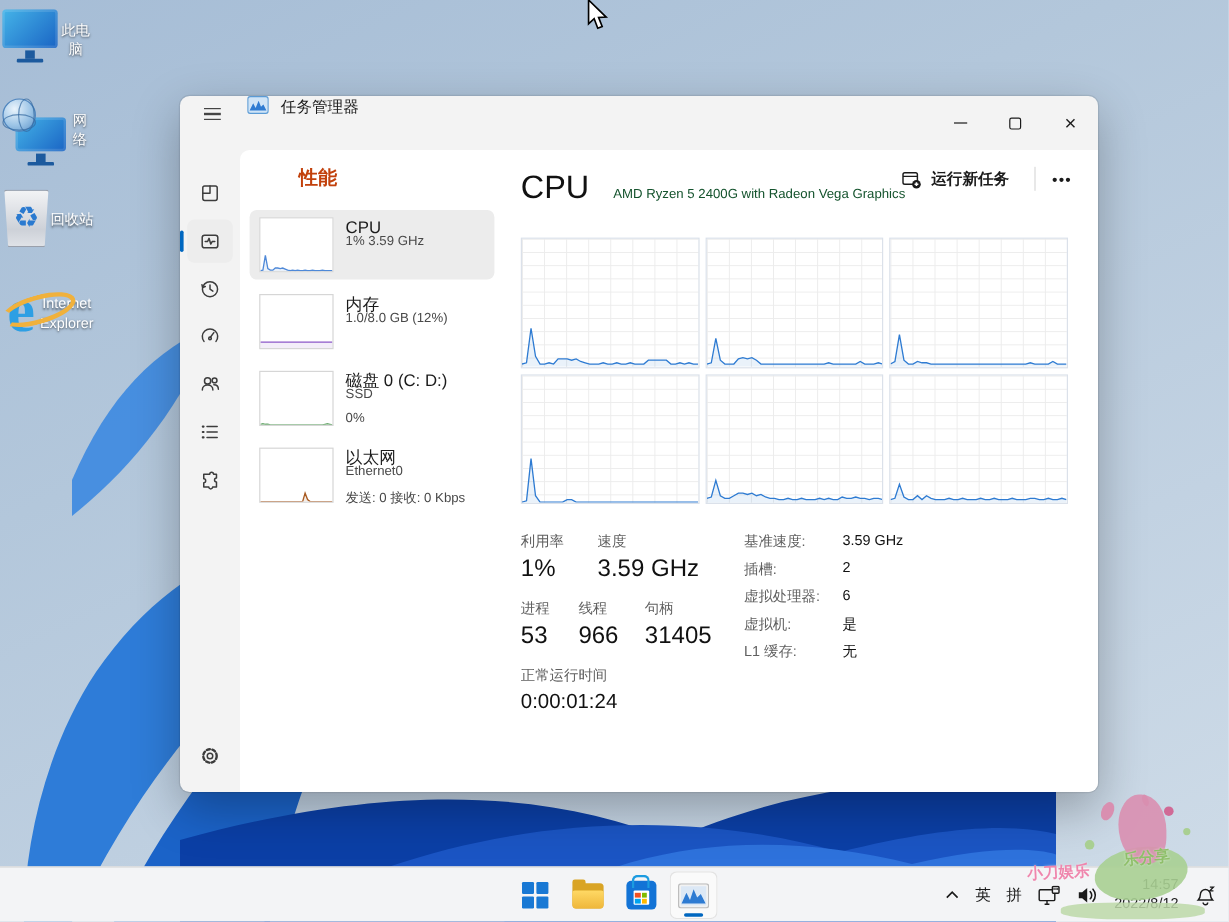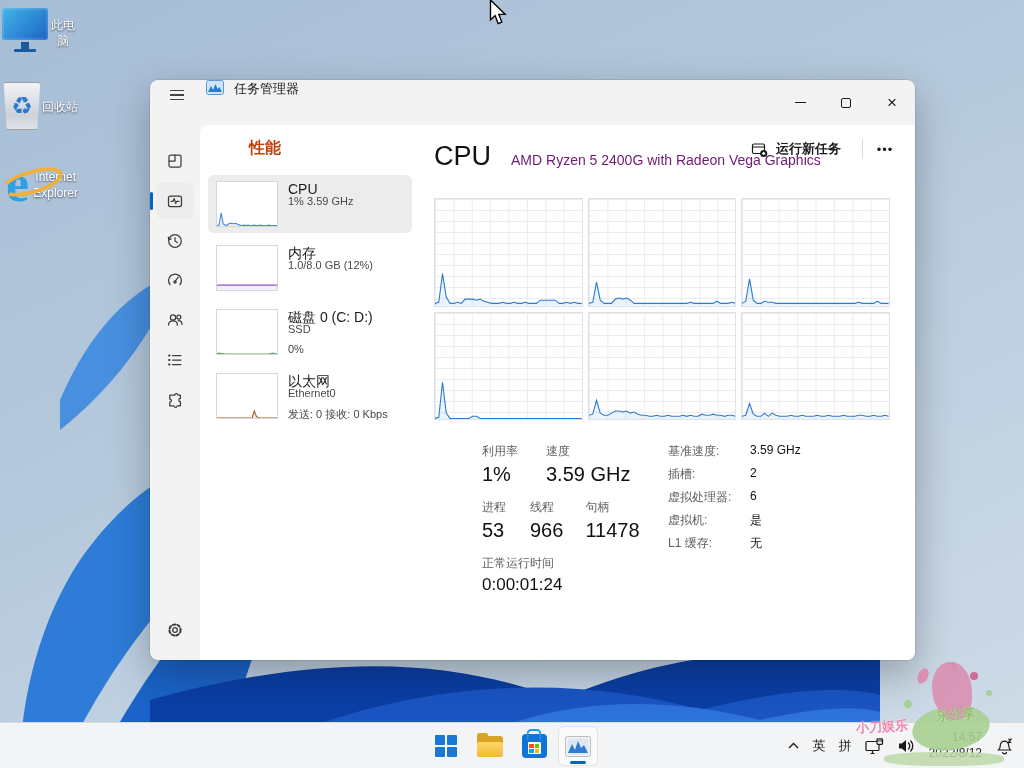--- a/index.html
+++ b/index.html
@@ -69,30 +69,30 @@
   .perf-item .mini { position:absolute; left:8px; top:6px; width:62px; height:46px; background:#fff; border:1px solid #d6d6d6; }
   .perf-item .mini svg { position:absolute; inset:0; width:100%; height:100%; }
   .perf-item .t { position:absolute; left:80px; top:6px; font-size:14px; color:#1b1b1b; }
   .perf-item .s { position:absolute; left:80px; font-size:11px; color:#494949; white-space:nowrap; }
   .perf-item .s1 { top:20px;text-align:right; } .perf-item .s2 { top:40px; }
 
   
   .main { position:absolute; left:232px; top:0; right:25px; bottom:0; }
   .cpu-head { position:absolute; left:2px; top:16px; display:flex; align-items:baseline; gap:20px; width:100%; }
   .cpu-head .big { font-size:27px; color:#111; }
-  .cpu-head .chip { font-size:14px; color:#701a75; }
+  .cpu-head .chip { font-size:11px; color:#14532d; }
   .cap-row { position:absolute; left:2px; right:0; top:55px; display:flex; justify-content:space-between; font-size:11px; color:#606060; }
   .charts { position:absolute; left:2px; right:0; top:73px; height:222px; display:grid; grid-template-columns:repeat(3,1fr); grid-template-rows:1fr 1fr; gap:5px; }
   .panel { position:relative; background:#fff; border:1px solid #dbe1ea; overflow:hidden;
            background-image:linear-gradient(to right,#ececec 1px,transparent 1px),linear-gradient(to bottom,#ececec 1px,transparent 1px);
            background-size:18.4px 11px; }
   .panel svg { position:absolute; inset:0; width:100%; height:100%; }
 
   
-  .stats { position:absolute; left:2px; top:318px; right:0; font-size:12px; color:#5f5f5f;margin-left:48px; }
+  .stats { position:absolute; left:2px; top:318px; right:0; font-size:12px; color:#5f5f5f; }
   .sgrid { display:flex; gap:22px; margin-bottom:13px; }
   .scell .lbl { font-size:12px; color:#5f5f5f; margin-bottom:3px; }
   .scell .val { font-size:20px; color:#111; }
   .scell .val.small { font-size:17px; }
   .details { position:absolute; left:186px; top:0; }
   .drow { display:flex; margin-bottom:6px; }
   .drow .dl { width:82px; font-size:12px; color:#5f5f5f; }
   .drow .dv { font-size:12px; color:#111; }
 
   
@@ -139,20 +139,27 @@
   <path d="M60 400 C 90 330 130 290 180 270 C 150 340 110 390 60 430 Z" fill="#3c88e0" opacity="0.9"></path>
 </svg>
 
 <div class="desk-icons">
   <div class="desk-icon">
     <div class="mon-wrap">
         <div class="mon"></div>
       </div>
     <div class="label">此电脑</div>
   </div>
+  <div class="desk-icon">
+    <div class="net-wrap">
+        <div class="globe"></div>
+        <div class="mon"></div>
+      </div>
+    <div class="label">网络</div>
+  </div>
   <div class="desk-icon" style="margin-top:14px">
     <div class="bin">
         <span>♻</span>
       </div>
     <div class="label">回收站</div>
   </div>
   <div class="desk-icon" style="margin-top:6px">
     <div class="ie">
         <span class="e">e</span>
         <span class="ring"></span>
@@ -358,21 +365,21 @@
           <div class="scell" style="min-width:26px">
             <div class="lbl">进程</div>
             <div class="val">53</div>
           </div>
           <div class="scell" style="min-width:33px">
             <div class="lbl">线程</div>
             <div class="val">966</div>
           </div>
           <div class="scell">
             <div class="lbl">句柄</div>
-            <div class="val">11478</div>
+            <div class="val">31405</div>
           </div>
         </div>
         <div class="sgrid" style="margin-bottom:0">
           <div class="scell">
             <div class="lbl">正常运行时间</div>
             <div class="val small">0:00:01:24</div>
           </div>
         </div>
 
         <div class="details">

